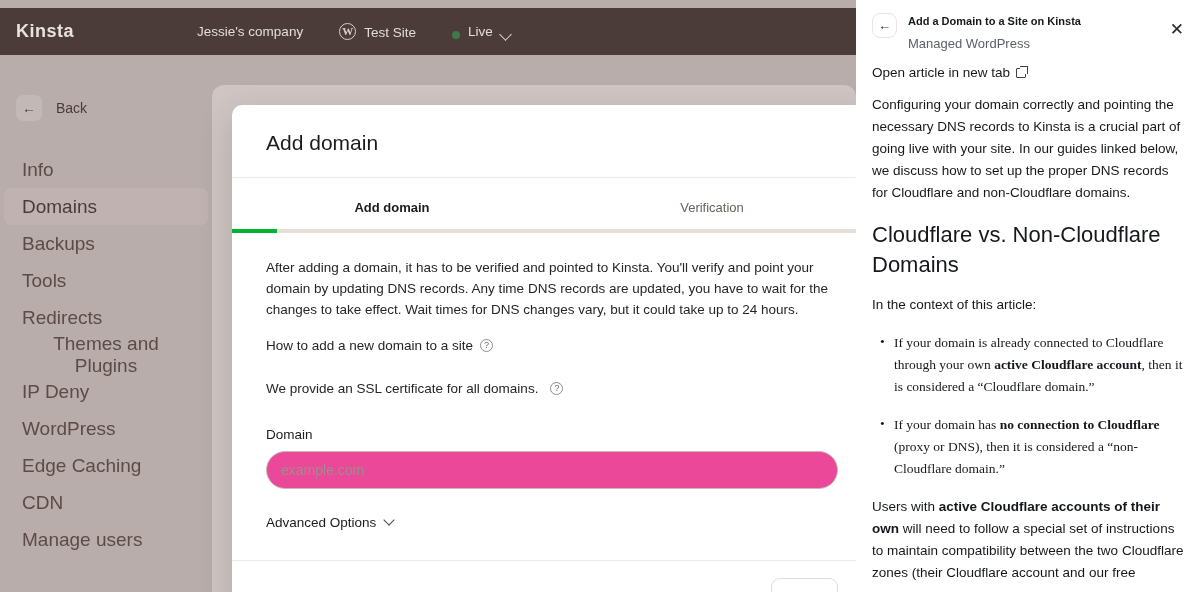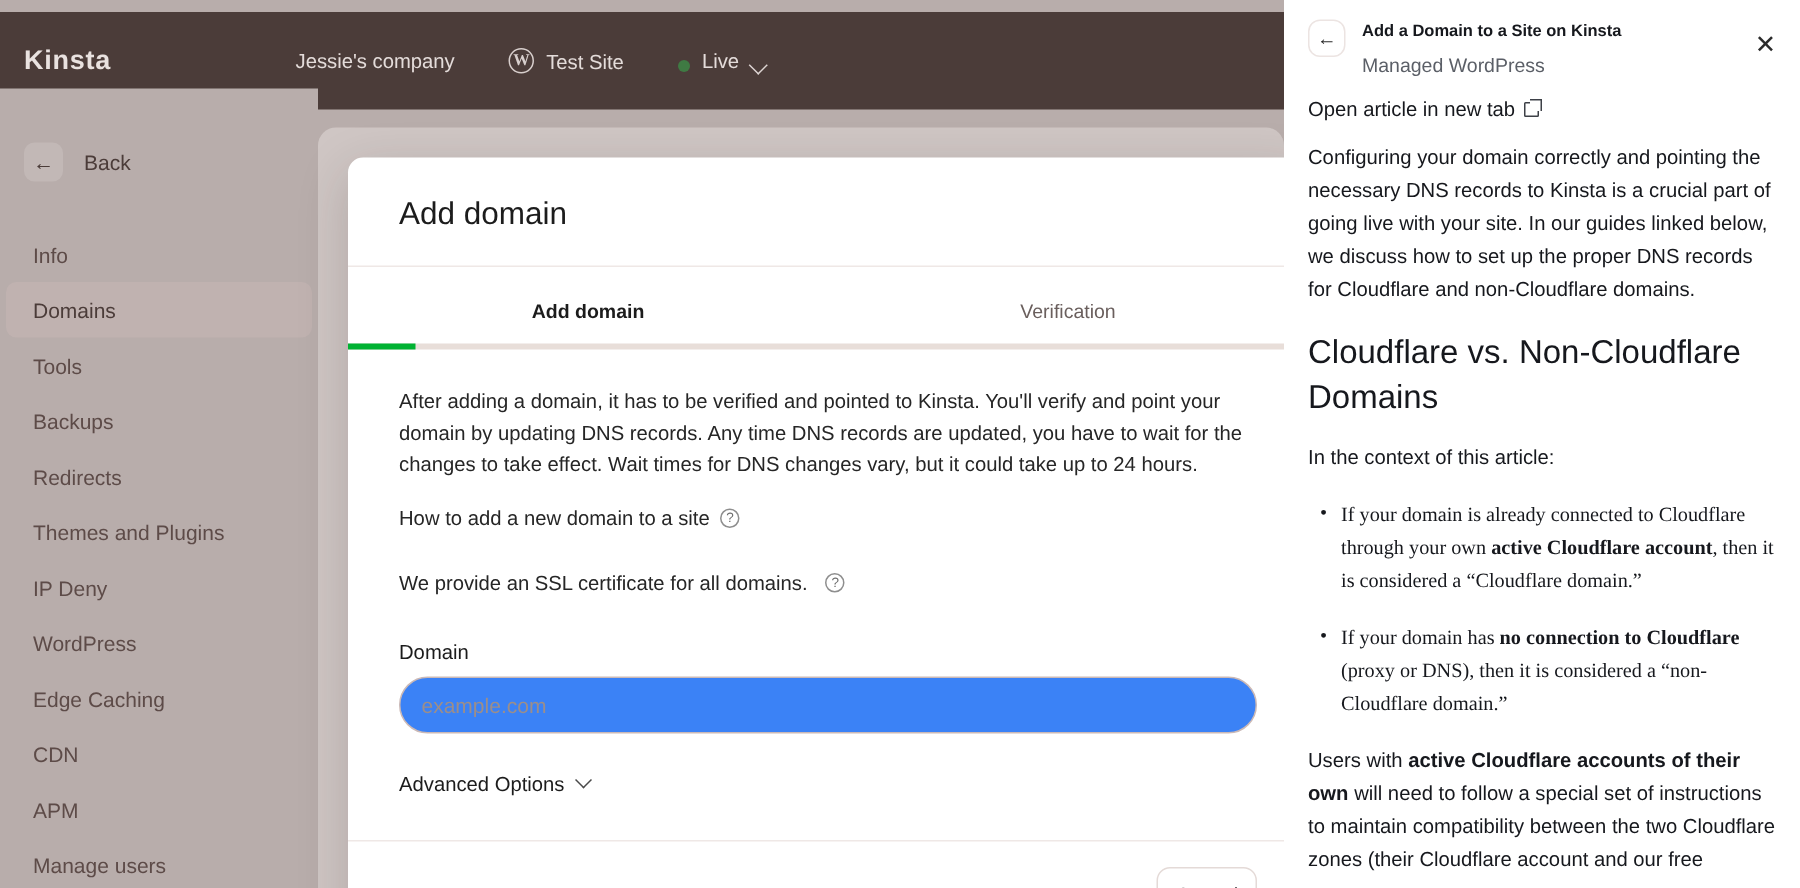--- a/index.html
+++ b/index.html
@@ -8,21 +8,21 @@
     overflow: hidden;
     font-family: "Liberation Sans", sans-serif;
     background: #b8adab;
   }
   .screen { position: relative; width: 1200px; height: 592px; overflow: hidden; }
 
   
   .app { position: absolute; inset: 0; background: #b8adab; }
 
   .topbar {
-    position: absolute; left: 0; top: 8px; right: 0; height: 65px;
+    position: absolute; left: 0; top: 8px; right: 0; height: 47px;
     background: #4b3c39; display: flex; align-items: center;
   }
   .logo {
     margin-left: 16px; font-size: 18px; letter-spacing: .5px;
     color: #e9e2e0; font-weight: 700;
   }
   .topnav { display: flex; align-items: center; margin-left: 105px; gap: 0; }
   .topnav-item {
     display: flex; align-items: flex-end; gap: 8px;
     color: #e4dcda; font-size: 13.5px; padding: 0 18px;
@@ -53,21 +53,21 @@
   .back-circle {
     width: 26px; height: 26px; border-radius: 7px;
     background: #c2b8b6; color: #4b3c39;
     display: flex; align-items: center; justify-content: center;
     font-size: 14px; line-height: 1;
   }
   .back-label { color: #4b3c39; font-size: 14px; }
   .nav-item {
     height: 37px; display: flex; align-items: center;
     padding: 0 18px; margin: 0 4px; border-radius: 7px;
-    color: #5d4b48; font-size: 14px;
+    color: #5d4b48; font-size: 19px; text-align: center;
   }
   .nav-item.active { background: #c0b2b0; color: #4b3c39; }
 
   
   .bg-card {
     position: absolute; left: 212px; top: 85px; right: 344px; bottom: -30px;
     background: #cfc6c4; border-radius: 12px 12px 0 0;
   }
   .bg-toolbar {
     position: absolute; left: 34px; right: 34px; bottom: 46px;
@@ -132,21 +132,21 @@
     margin-top: 28px; font-size: 13.5px; color: #262626;
     display: flex; align-items: center; gap: 12px;
   }
   .field-label {
     margin-top: 31px; font-size: 13.5px; color: #1c1c1c; margin-bottom: 9px;
   }
   .field-input {
     width: 100%; height: 38px; border: 1px solid #cbb9b6;
     border-radius: 19px; padding: 12px 14px;
     font-size: 14px; color: #1c1c1c;
-    font-family: "Liberation Sans", sans-serif; background: #3b82f6;
+    font-family: "Liberation Sans", sans-serif; background: #ec4899;
   }
   .field-input::placeholder { color: #9b8e8b; }
   .adv-row {
     margin-top: 26px; margin-bottom: 26px;
     display: flex; align-items: center; gap: 9px;
     font-size: 13.5px; color: #1c1c1c;
   }
   .chev-dark {
     width: 8px; height: 8px; border-right: 1.5px solid #4a4a4a;
     border-bottom: 1.5px solid #4a4a4a; transform: rotate(45deg);
@@ -244,45 +244,42 @@
         <span class="back-circle">←</span>
         <span class="back-label">Back</span>
       </div>
       <div class="nav-item">
           <span>Info</span>
         </div>
       <div class="nav-item active">
           <span>Domains</span>
         </div>
       <div class="nav-item">
+          <span>Backups</span>
+        </div>
+      <div class="nav-item">
           <span>Tools</span>
         </div>
       <div class="nav-item">
-          <span>Backups</span>
-        </div>
-      <div class="nav-item">
           <span>Redirects</span>
         </div>
       <div class="nav-item">
           <span>Themes and Plugins</span>
         </div>
       <div class="nav-item">
           <span>IP Deny</span>
         </div>
       <div class="nav-item">
           <span>WordPress</span>
         </div>
       <div class="nav-item">
           <span>Edge Caching</span>
         </div>
       <div class="nav-item">
           <span>CDN</span>
-        </div>
-      <div class="nav-item">
-          <span>APM</span>
         </div>
       <div class="nav-item">
           <span>Manage users</span>
         </div>
     </div>
 
     <div class="bg-card">
       <div class="bg-toolbar">
         <div class="bg-search">
           <span class="mag"></span>

